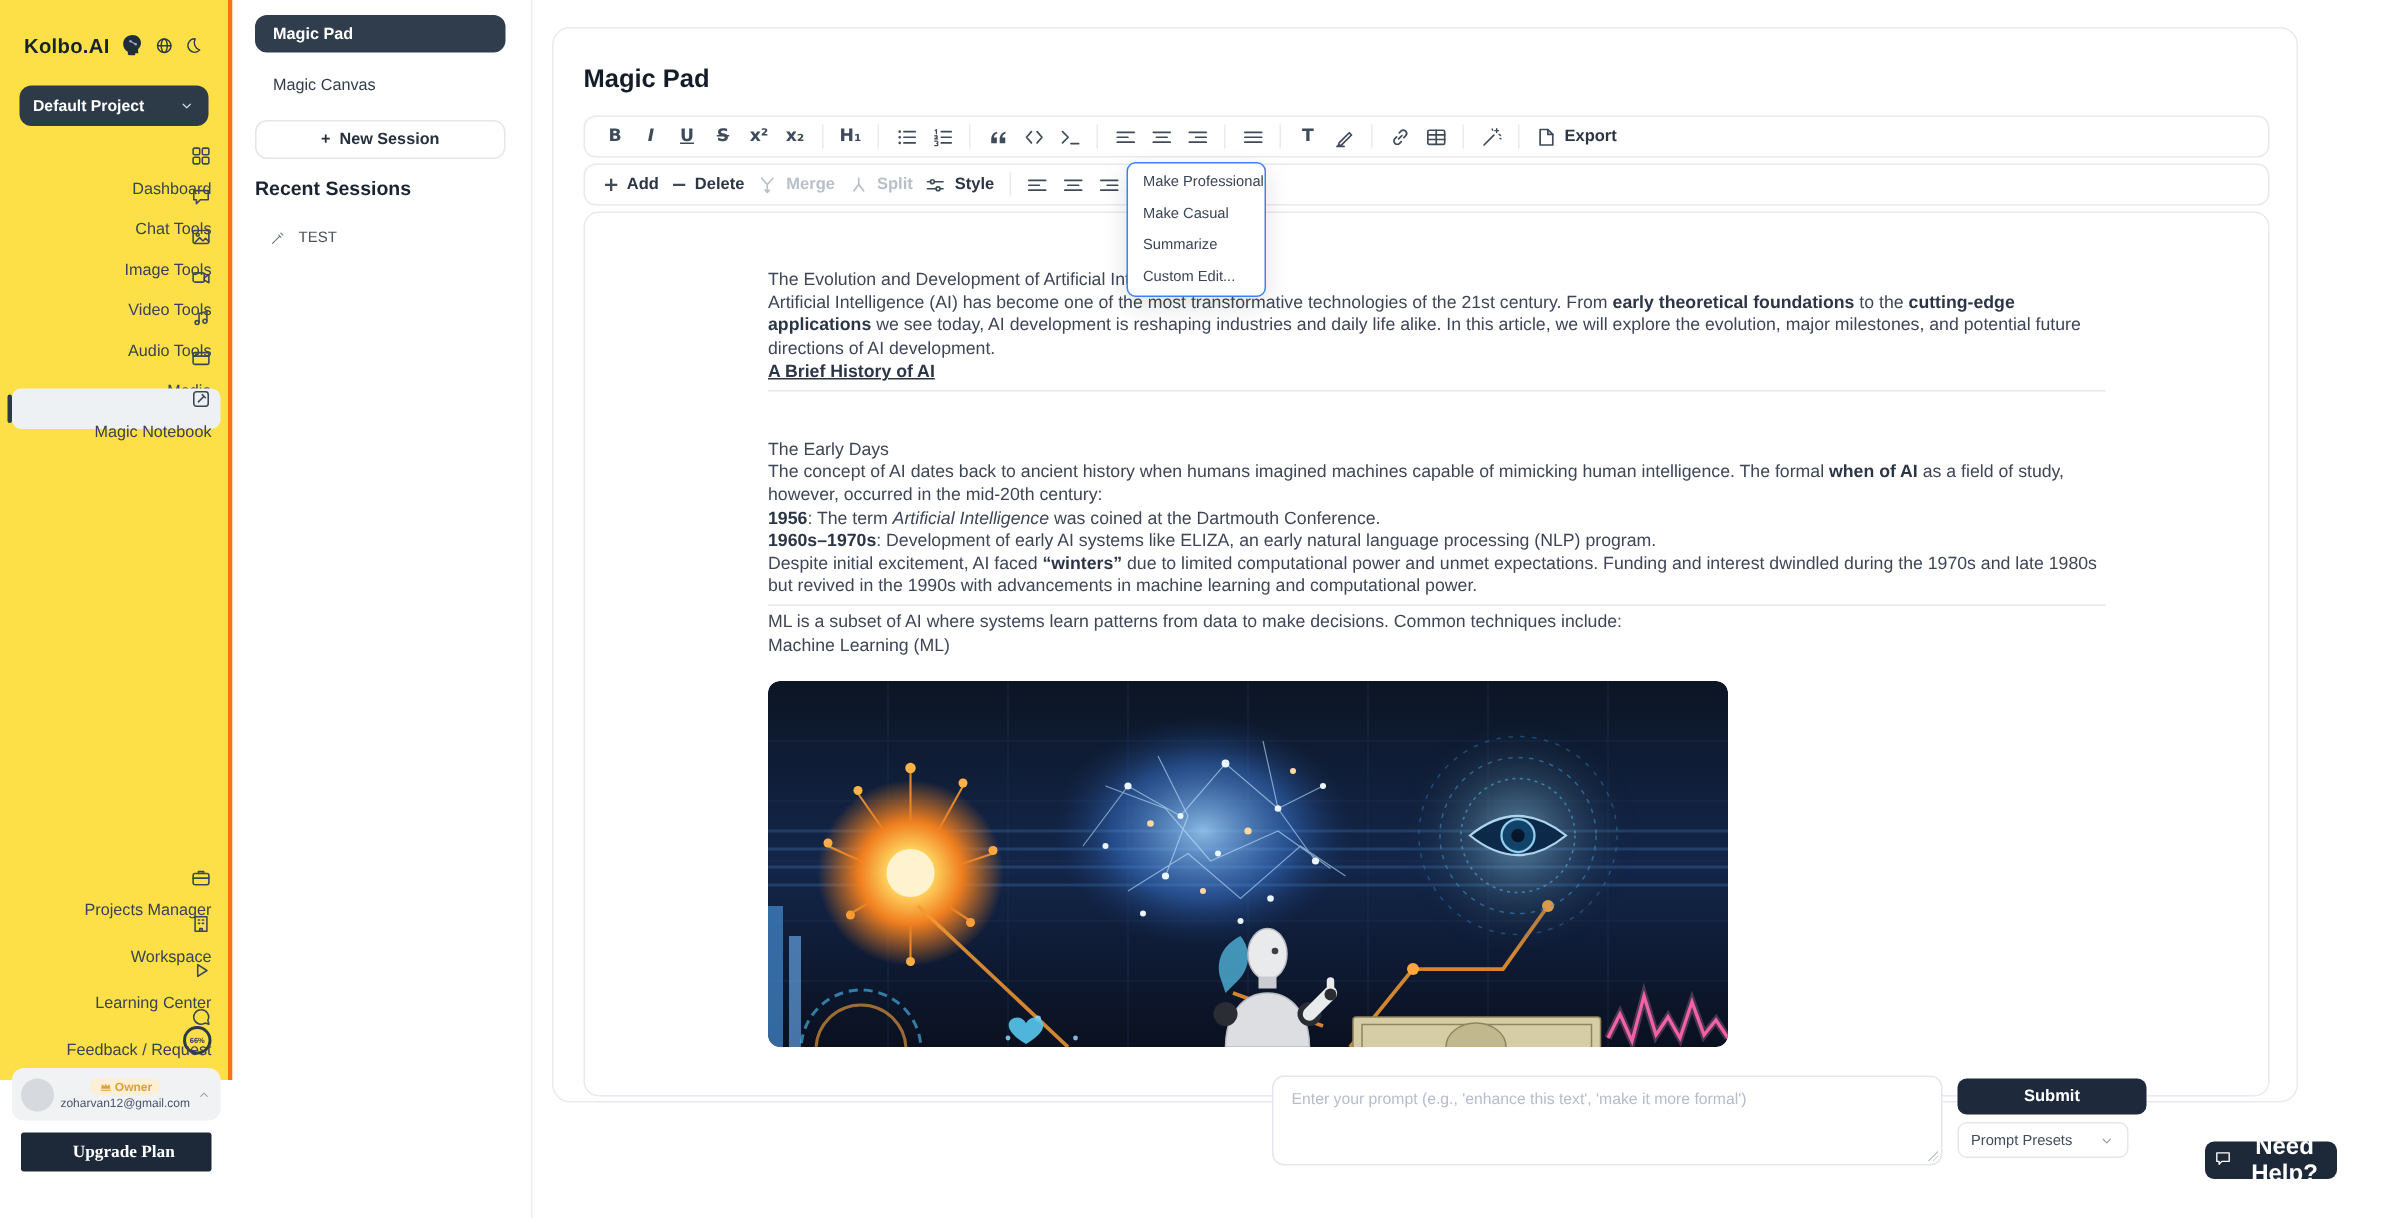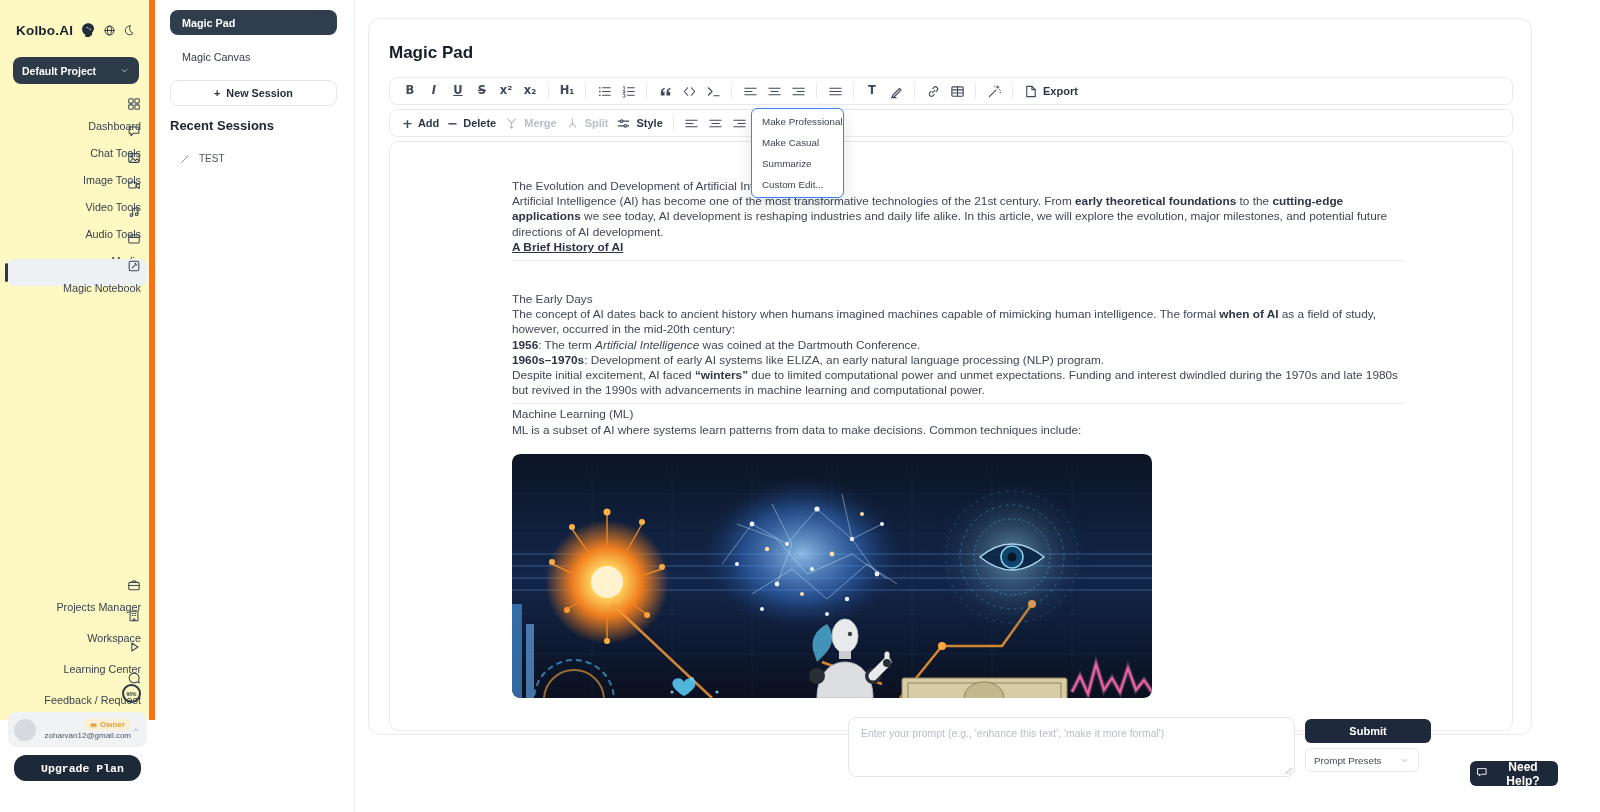--- a/index.html
+++ b/index.html
@@ -1,21 +1,21 @@
 <!DOCTYPE html>
 <html><head>
 <meta charset="utf-8">
 <style>
   html,body{margin:0;padding:0;background:#fff;}
   *{box-sizing:border-box;}
   .page{position:relative;width:1600px;height:812px;overflow:hidden;background:#fff;
         font-family:"Liberation Sans","DejaVu Sans",sans-serif;color:#2b3443;}
 
   
-  .sb1{position:absolute;left:0;top:0;width:155px;height:720px;border-right:6px solid #f97316;background:#fef9c3;}
+  .sb1{position:absolute;left:0;top:0;width:155px;height:720px;border-right:3px solid #f97316;background:#fde047;}
   .logo-row{display:flex;align-items:center;gap:7px;margin:22px 14px 0 16px;}
   .logo-text{font-size:13.5px;font-weight:800;color:#18212e;letter-spacing:.2px;}
   .logo-row svg{display:block;}
   .mini-ic{color:#2c3a47;display:flex;}
   .proj-btn{position:absolute;left:13px;top:57px;width:126px;height:27px;background:#2d3a48;color:#fff;
             border:none;border-radius:8px;font-size:10.5px;font-weight:700;display:flex;align-items:center;
             padding:0 9px;font-family:inherit;cursor:pointer;}
   .proj-btn .chev{margin-left:auto;color:#cdd4dc;display:flex;}
   .nav{position:absolute;left:8px;top:97px;width:139px;}
   .nav2{position:absolute;left:8px;top:578px;width:139px;}
@@ -24,28 +24,28 @@
   .nav2 .nav-item{height:31px;}
   .nav-item .nav-ic{display:flex;color:#3b4757;flex:none;}
   .nav-item .nav-lb{font-size:10.8px;color:#39434f;white-space:nowrap;}
   .nav-item.active{background:#eef1f4;}
   .nav-item.active::before{content:"";position:absolute;left:-3px;top:4px;bottom:4px;width:3px;background:#2c3a47;border-radius:2px;}
   .ring{margin-left:2px;width:19px;height:19px;border:2px solid #2c3a47;border-radius:50%;display:flex;
         align-items:center;justify-content:center;font-size:5px;font-weight:700;color:#2c3a47;flex:none;}
   .user-card{position:absolute;left:8px;top:712px;width:139px;height:35px;background:#f0f2f4;border-radius:8px;
              display:flex;align-items:center;padding:0 6px;cursor:pointer;}
   .avatar{width:22px;height:22px;border-radius:50%;background:#d6d9dd;flex:none;}
-  .user-mid{flex:1;display:flex;flex-direction:column;align-items:flex-end;gap:1px;min-width:0;}
+  .user-mid{flex:1;display:flex;flex-direction:column;align-items:center;gap:1px;min-width:0;}
   .owner-pill{display:flex;align-items:center;gap:2px;background:#fcefd4;color:#dfa03c;font-size:8px;
               font-weight:700;padding:1px 6px;border-radius:7px;}
   .owner-pill svg{display:block;}
   .email{font-size:8px;color:#4a5568;white-space:nowrap;}
   .user-card .chev{color:#9aa2ad;display:flex;}
   .upgrade{position:absolute;left:14px;top:755px;width:127px;height:26px;background:#1d2939;color:#fff;border:none;
-           border-radius:12px;font-size:11.5px;font-weight:700;font-family:Liberation Mono, monospace;cursor:pointer;padding-left:16px;}
+           border-radius:2px;font-size:11.5px;font-weight:700;font-family:Liberation Serif, serif;cursor:pointer;padding-left:16px;}
 
   
   .sb2{position:absolute;left:155px;top:0;width:200px;height:812px;border-right:1px solid #ebedf0;background:#fff;}
   .tab-pill{width:167px;margin:0 0 0 15px;height:25px;border-radius:8px;display:flex;align-items:center;
             padding:0 12px;font-size:10.8px;color:#323c4b;cursor:pointer;}
   .tab-pill.first{margin-top:10px;}
   .tab-pill.active{background:#2f3d4c;color:#fff;font-weight:700;}
   .tab-pill.plain{margin-top:9px;}
   .new-session{position:absolute;left:15px;top:80px;width:167px;height:26px;background:#fff;border:1px solid #e3e6ea;
                border-radius:8px;font-size:10.8px;font-weight:700;color:#26303d;display:flex;align-items:center;
@@ -90,21 +90,21 @@
         padding:9px 12px;font-size:10.5px;font-family:inherit;color:#333;outline:none;}
   .prompt-wrap textarea::placeholder{color:#b6bdc9;}
   .rsz{position:absolute;right:3px;bottom:3px;width:7px;height:7px;
        background:linear-gradient(135deg,transparent 50%,#c3c9d2 50%,#c3c9d2 58%,transparent 58%,transparent 72%,#c3c9d2 72%,#c3c9d2 80%,transparent 80%);}
   .submit{position:absolute;left:1305px;top:719px;width:126px;height:24px;background:#1e2a3b;color:#fff;border:none;
           border-radius:6px;font-size:11px;font-weight:700;font-family:inherit;cursor:pointer;z-index:40;}
   .presets{position:absolute;left:1305px;top:748px;width:114px;height:24px;border:1px solid #e4e7ec;border-radius:6px;
            background:#fff;display:flex;align-items:center;padding:0 8px;font-size:9.8px;color:#414b5a;cursor:pointer;z-index:40;}
   .presets .chev{margin-left:auto;color:#9aa2ad;display:flex;}
   .help{position:absolute;left:1470px;top:761px;width:88px;height:25px;background:#1d2939;color:#fff;border:none;
-        border-radius:6px;font-size:12px;font-weight:700;font-family:inherit;display:flex;align-items:center;
+        border-radius:6px;font-size:16px;font-weight:700;font-family:inherit;display:flex;align-items:center;
         justify-content:center;gap:6px;cursor:pointer;z-index:40;}
 </style>
 </head>
 <body>
 
 <div class="page">
 
   <aside class="sb1">
     <div class="logo-row">
       <span class="logo-text">Kolbo.AI</span>
@@ -511,22 +511,22 @@
           <p class="doc-p"><span class="">Artificial Intelligence (AI) has become one of the most transformative technologies of the 21st century. From </span><span class="rb ">early theoretical foundations</span><span class=""> to the </span><span class="rb ">cutting-edge applications</span><span class=""> we see today, AI development is reshaping industries and daily life alike. In this article, we will explore the evolution, major milestones, and potential future directions of AI development.</span></p>
           <p class="doc-p"><span class="rb ru">A Brief History of AI</span></p>
           <hr class="doc-hr">
           <div style="height:28px"></div>
           <p class="doc-p"><span class="">The Early Days</span></p>
           <p class="doc-p"><span class="">The concept of AI dates back to ancient history when humans imagined machines capable of mimicking human intelligence. The formal </span><span class="rb ">when of AI</span><span class=""> as a field of study, however, occurred in the mid-20th century:</span></p>
           <p class="doc-p"><span class="rb ">1956</span><span class="">: The term </span><span class="ri ">Artificial Intelligence</span><span class=""> was coined at the Dartmouth Conference.</span></p>
           <p class="doc-p"><span class="rb ">1960s–1970s</span><span class="">: Development of early AI systems like ELIZA, an early natural language processing (NLP) program.</span></p>
           <p class="doc-p"><span class="">Despite initial excitement, AI faced </span><span class="rb ">“winters”</span><span class=""> due to limited computational power and unmet expectations. Funding and interest dwindled during the 1970s and late 1980s but revived in the 1990s with advancements in machine learning and computational power.</span></p>
           <hr class="doc-hr">
+          <p class="doc-p"><span class="">ML is a subset of AI where systems learn patterns from data to make decisions. Common techniques include:</span></p>
           <p class="doc-p"><span class="">Machine Learning (ML)</span></p>
-          <p class="doc-p"><span class="">ML is a subset of AI where systems learn patterns from data to make decisions. Common techniques include:</span></p>
 <svg class="doc-img" width="640" height="244" viewBox="0 0 640 244">
  <defs>
   <linearGradient id="bg" x1="0" y1="0" x2="0" y2="1">
    <stop offset="0" stop-color="#0c1524"></stop>
                 <stop offset=".5" stop-color="#13264a"></stop>
                 <stop offset="1" stop-color="#0a101f"></stop>
   </linearGradient>
   <radialGradient id="sun">
                 <stop offset="0" stop-color="#fff7e0"></stop>
                 <stop offset=".25" stop-color="#ffd25e"></stop>

